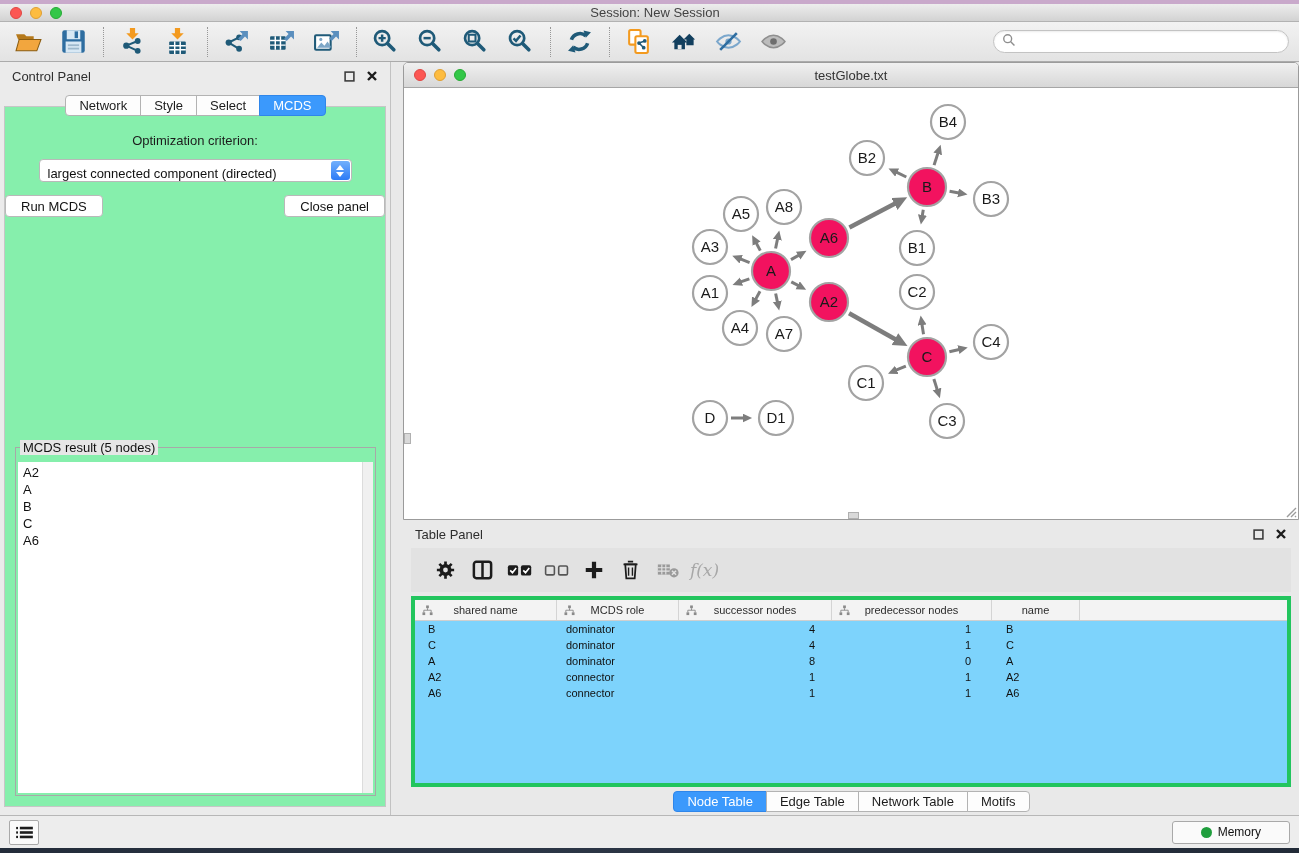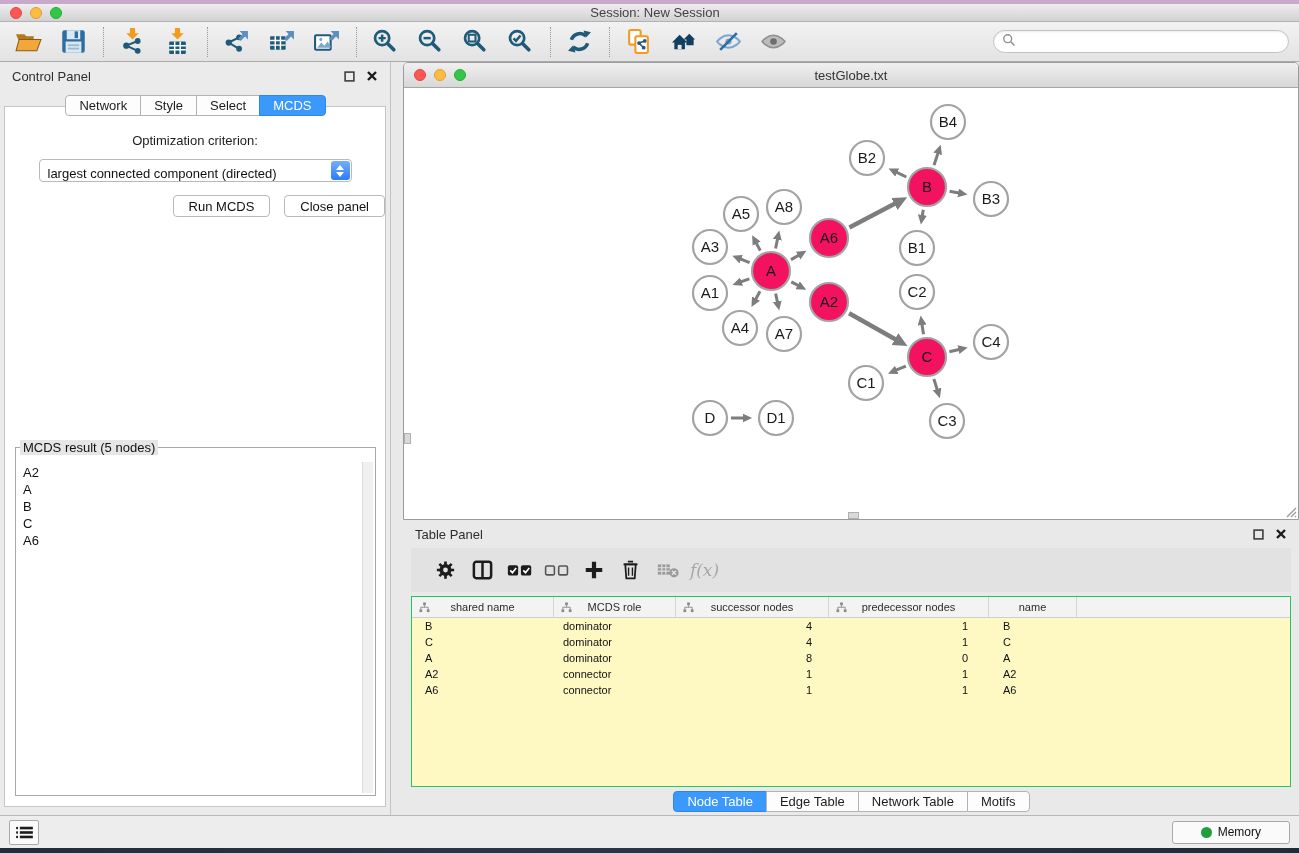--- a/index.html
+++ b/index.html
@@ -38,31 +38,31 @@
   .panel-title { font-size:13px; color:#2e2e2e; }
   .win-btns { margin-left:auto; display:flex; align-items:center; gap:11px; }
   .win-btn { display:flex; align-items:center; justify-content:center; }
   .cp-tabs { position:absolute; top:33px; left:0; right:0; display:flex; justify-content:center; z-index:2; }
   .cp-tab, .tp-tab { height:21px; padding:0 13px; border:1px solid #b3b3b3; background:#fdfdfd;
     font-size:13px; display:flex; align-items:center; margin-right:-1px; color:#1c1c1c; }
   .cp-tab.first, .tp-tab.first { border-radius:4px 0 0 4px; }
   .cp-tab.last,  .tp-tab.last  { border-radius:0 4px 4px 0; }
   .cp-tab.active, .tp-tab.active { background:#3b99fc; color:#fff; border-color:#2f86ea; }
   .cp-body { position:absolute; top:44px; left:4px; right:4px; bottom:8px;
-    border:1px solid #c6c6c6; background:#ffffff; }
+    border:1px solid #c6c6c6; background:#86efac; }
   .opt-label { margin-top:26px; text-align:center; font-size:13px; color:#1c1c1c; }
   .select-box { margin:11px auto 0; width:313px; height:23px; background:#fff;
     border:1px solid #b9b9b9; border-radius:4px; position:relative;
     display:flex; align-items:flex-end; font-size:13px; padding-left:8px; color:#111; }
   .select-cap { position:absolute; right:1px; top:1px; bottom:1px; width:19px; border-radius:3px;
     background:linear-gradient(#72b0fc,#2d7bf6); display:flex; flex-direction:column;
     align-items:center; justify-content:center; gap:2px; }
   .chev-up { width:0; height:0; border-left:4px solid transparent; border-right:4px solid transparent; border-bottom:5px solid #fff; }
   .chev-down { width:0; height:0; border-left:4px solid transparent; border-right:4px solid transparent; border-top:5px solid #fff; }
-  .btn-row { display:flex; justify-content:flex-end; gap:14px; margin-top:13px; }
+  .btn-row { display:flex; justify-content:space-between; gap:14px; margin-top:13px; }
   .btn { height:22px; padding:0 15px; background:#fff; border:1px solid #b9b9b9;
     border-radius:4px; font-size:13px; display:flex; align-items:center; color:#111; }
   .result-group { position:absolute; left:10px; right:9px; top:340px; bottom:10px; border:1px solid #a8a8a8; }
   .result-legend { position:absolute; top:-8px; left:4px; background:#e6e6e6; padding:0 3px; font-size:13px; color:#111; }
   .result-list { position:absolute; left:2px; right:2px; top:14px; bottom:2px; background:#fff; overflow:hidden; }
   .result-scroll { position:absolute; right:0; top:0; bottom:0; width:11px; background:#f0f0f0; border-left:1px solid #dcdcdc; }
   .mcds-item { padding-left:5px; line-height:17px; font-size:13px; color:#111; }
   .result-list .items { padding-top:2px; }
 
   
@@ -79,21 +79,21 @@
   .scroll-mark-h { position:absolute; left:444px; bottom:0; width:11px; height:7px; background:#d9d9d9; border:1px solid #b0b0b0; }
 
   
   .tp { position:absolute; left:403px; top:458px; width:896px; height:295px; background:#e9e9e9; }
   .tp-toolbar { position:absolute; top:28px; left:8px; right:8px; height:44px;
     background:#e2e2e2; display:flex; align-items:center; padding-left:16px; }
   .tp-btn { min-width:37px; height:34px; display:flex; align-items:center; justify-content:center; }
   .tp-btn svg { height:24px; }
   .tp-btn.fx { font-family:"DejaVu Serif", serif; font-style:italic; font-size:17px; color:#a7a7a7; }
   .tp-table { position:absolute; left:8px; right:8px; top:76px; bottom:28px;
-    background:#fef9c3; border:1px solid #22c55e; overflow:hidden; }
+    background:#7dd3fc; border:4px solid #22c55e; overflow:hidden; }
   .tbl-head { display:flex; height:21px; background:#f3f3f3; border-bottom:1px solid #cfcfcf; }
   .th { position:relative; display:flex; align-items:center; justify-content:center;
     border-right:1px solid #d4d4d4; font-size:11px; color:#2c2c2c; }
   .th-icon { position:absolute; left:7px; top:5px; }
   .th-filler { flex:1; }
   .tr { display:flex; height:16px; align-items:center; }
   .td { font-size:11px; color:#111; overflow:hidden; white-space:nowrap; }
   .td.c0 { padding-left:13px; }
   .td.c1 { padding-left:9px; }
   .td.c2 { text-align:right; padding-right:17px; }

